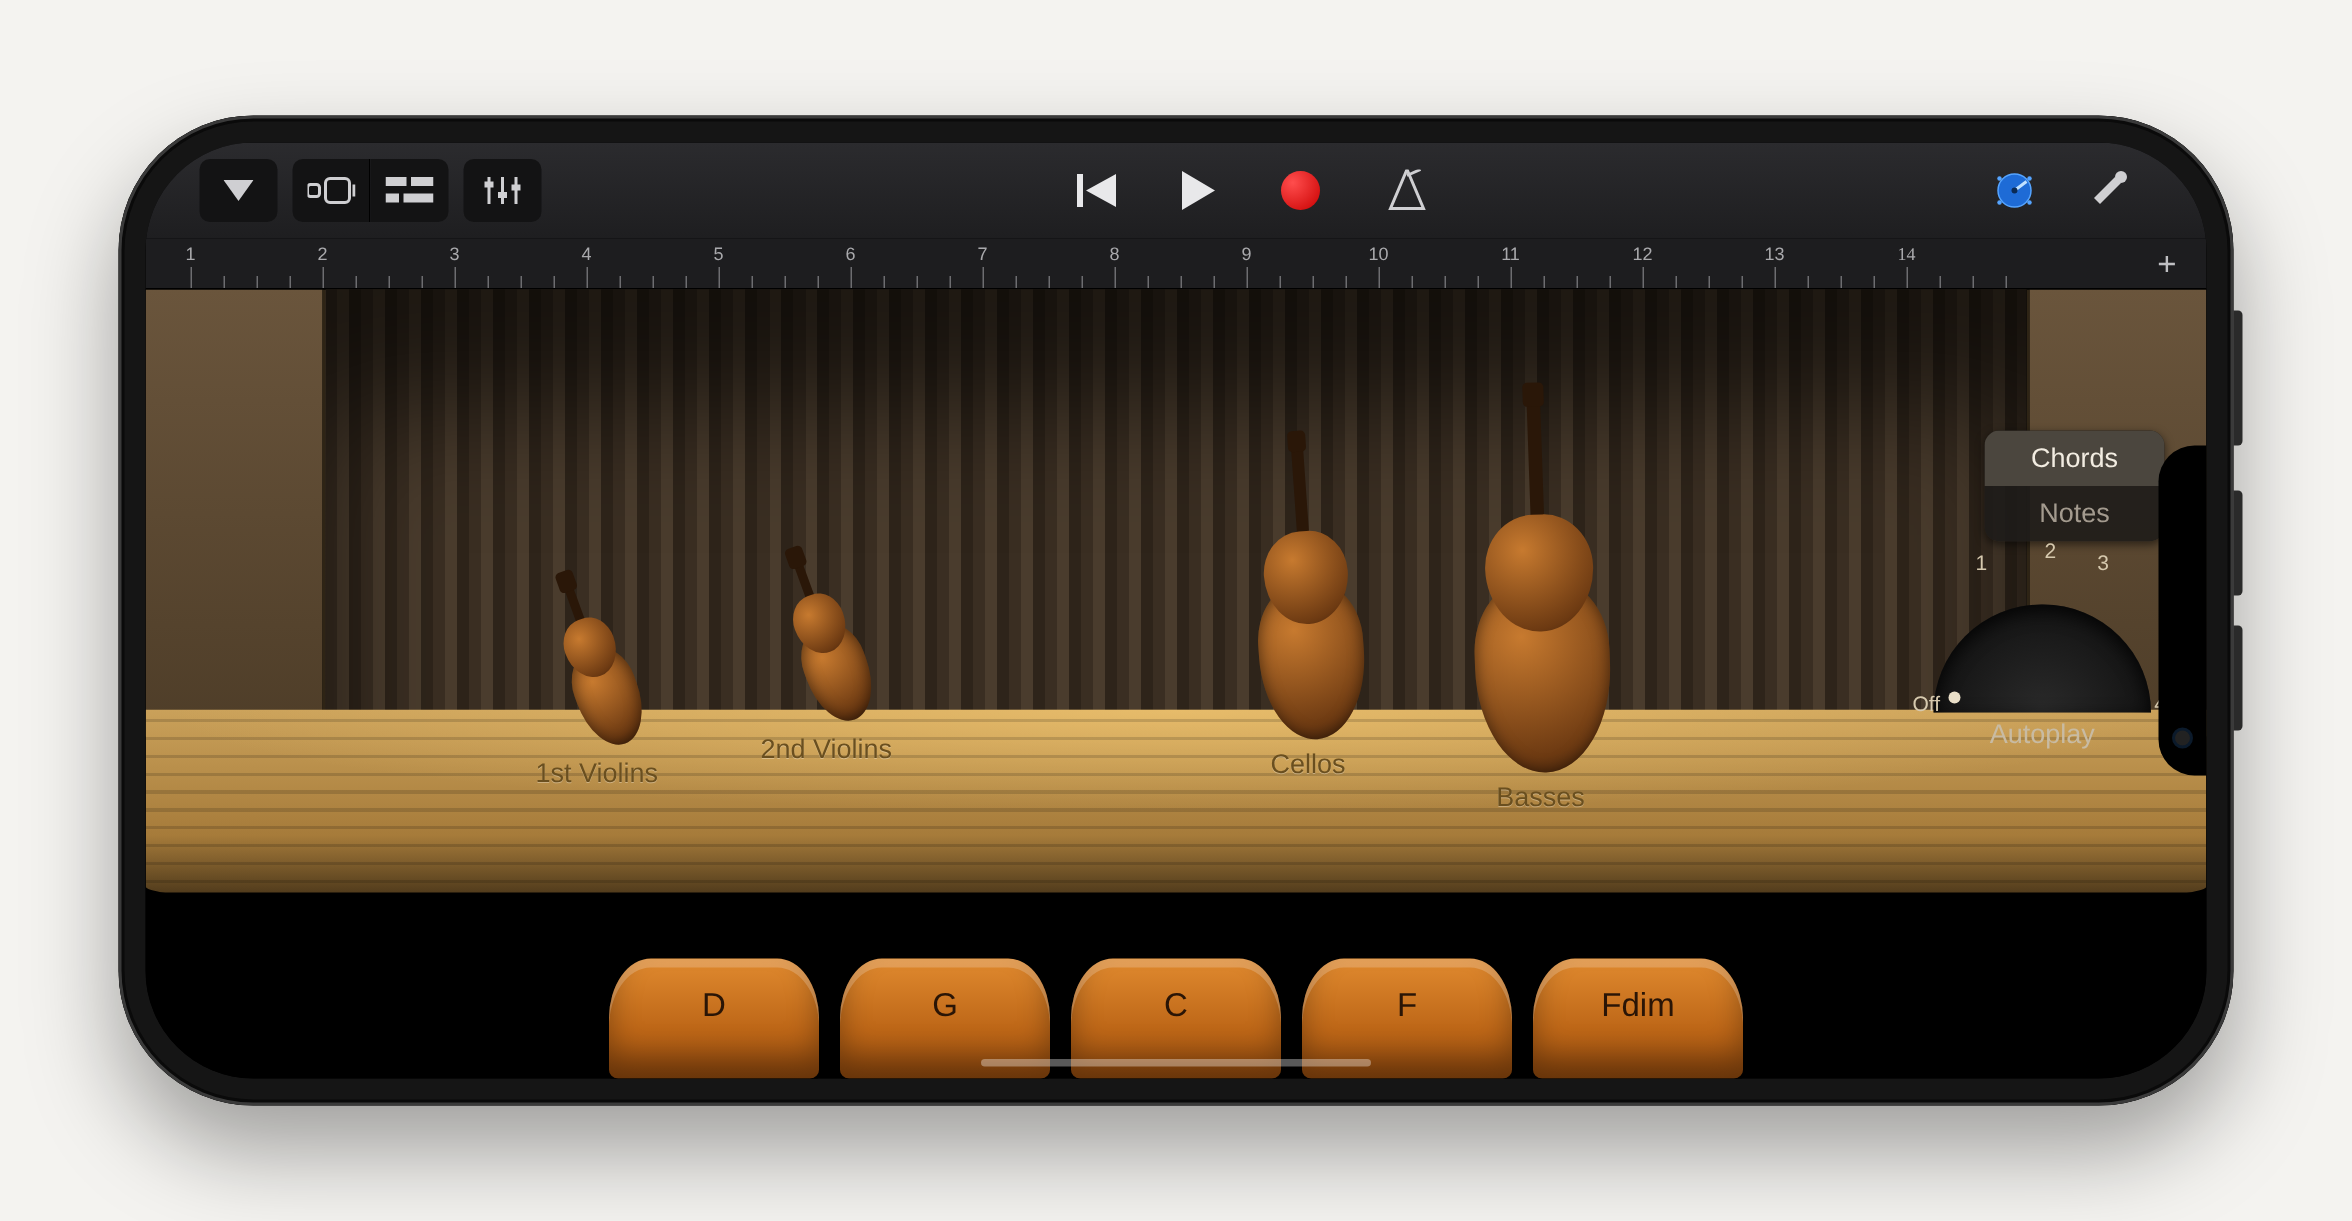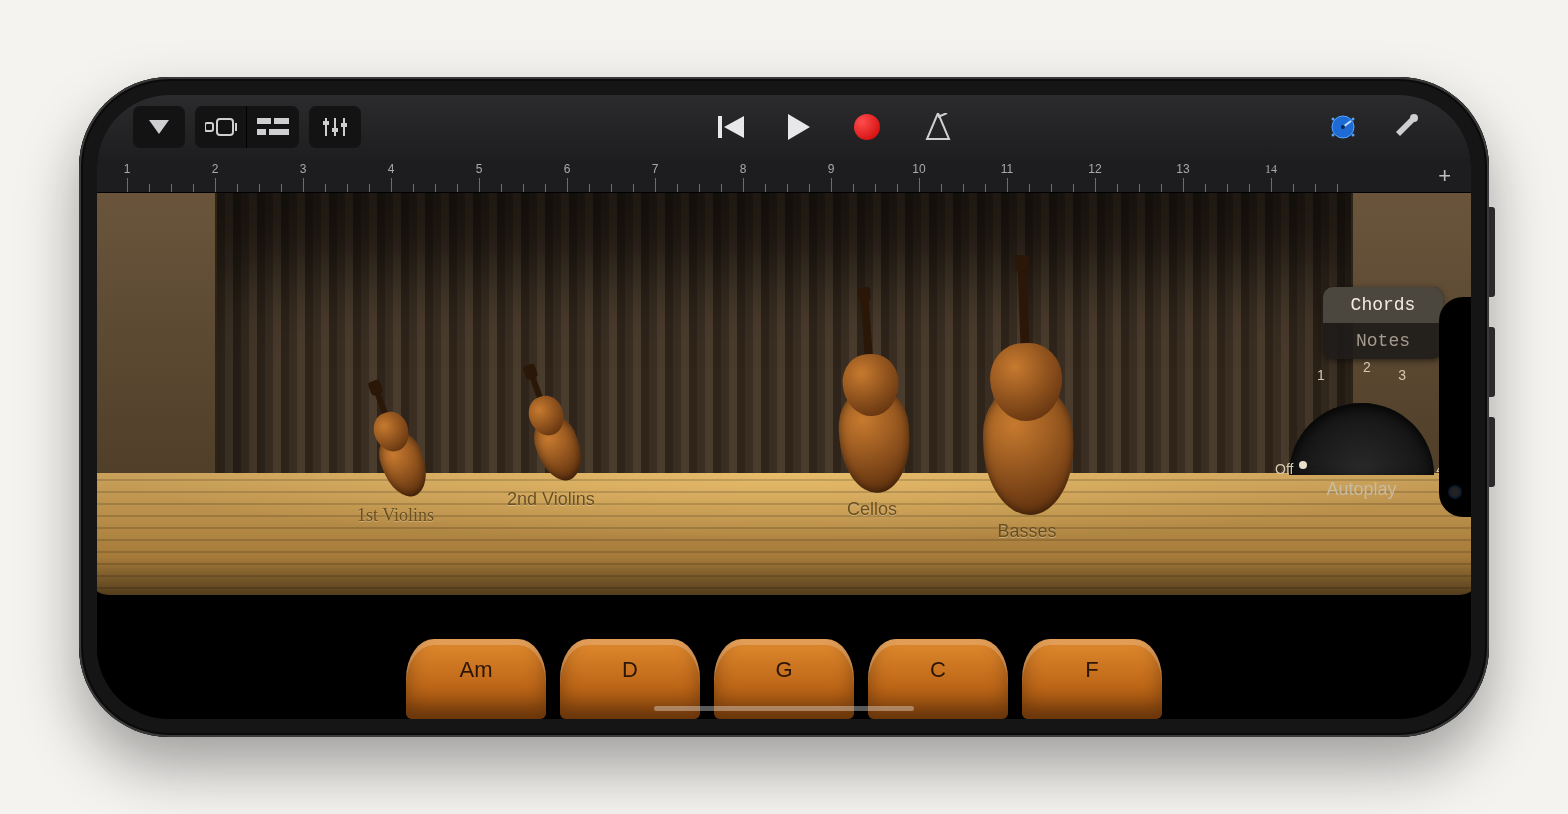--- a/index.html
+++ b/index.html
@@ -161,21 +161,20 @@
 .bass .violin-shape .body{width:90px;height:130px;}
 .bass .violin-shape .body::before{width:72px;height:78px;top:-42px;}
 .bass .violin-shape .neck{height:140px;width:9px;top:-30px;}
 .bass .violin-shape .scroll{top:-40px;width:14px;height:16px;}
 .right-panel{
   position:absolute;right:28px;top:94px;width:120px;
 }
 .mode-toggle{
   background:rgba(30,28,25,.9);border-radius:10px;overflow:hidden;
   box-shadow:0 2px 6px rgba(0,0,0,.5);
-  font-family:Liberation Mono, monospace;
 }
 .mode-opt{
   padding:8px 0;text-align:center;font-size:18px;color:#a39a8e;
 }
 .mode-opt.active{background:#4b463e;color:#f2ece1;}
 .autoplay{
   position:absolute;right:22px;top:210px;width:175px;text-align:center;color:#c8bba3;font-size:14px;
 }
 .dial{
   width:145px;height:72px;margin:0 auto;border-radius:145px 145px 0 0;
@@ -373,21 +372,21 @@
         </div>
       <div class="plus-btn">+</div>
     </div>
 
     <div class="stage-area">
       <div class="wall-left"></div>
       <div class="wall-right"></div>
       <div class="curtain"></div>
       <div class="floor"></div>
 
-      <div class="instrument" style="left:260px;top:196px;font-family:Liberation Serif, serif;">
+      <div class="instrument" style="left:260px;top:196px;">
         <div class="violin-shape">
             <div class="neck"></div>
             <div class="scroll"></div>
             <div class="body"></div>
           </div>
         <span class="label">1st Violins</span>
       </div>
       <div class="instrument" style="left:410px;top:180px;">
         <div class="violin-shape">
             <div class="neck"></div>
@@ -430,31 +429,31 @@
             <span class="dl l3">3</span>
             <span class="dl l4">4</span>
           </div>
         </div>
         <div class="autoplay-label">Autoplay</div>
       </div>
     </div>
 
     <div class="chord-row">
       <div class="chord">
-          <span>Am</span>
-        </div>
-      <div class="chord">
           <span>D</span>
         </div>
       <div class="chord">
           <span>G</span>
         </div>
       <div class="chord">
           <span>C</span>
         </div>
       <div class="chord">
           <span>F</span>
+        </div>
+      <div class="chord">
+          <span>Fdim</span>
         </div>
     </div>
 
     <div class="home-indicator"></div>
   </div>
 </div>
 
 </body></html>

